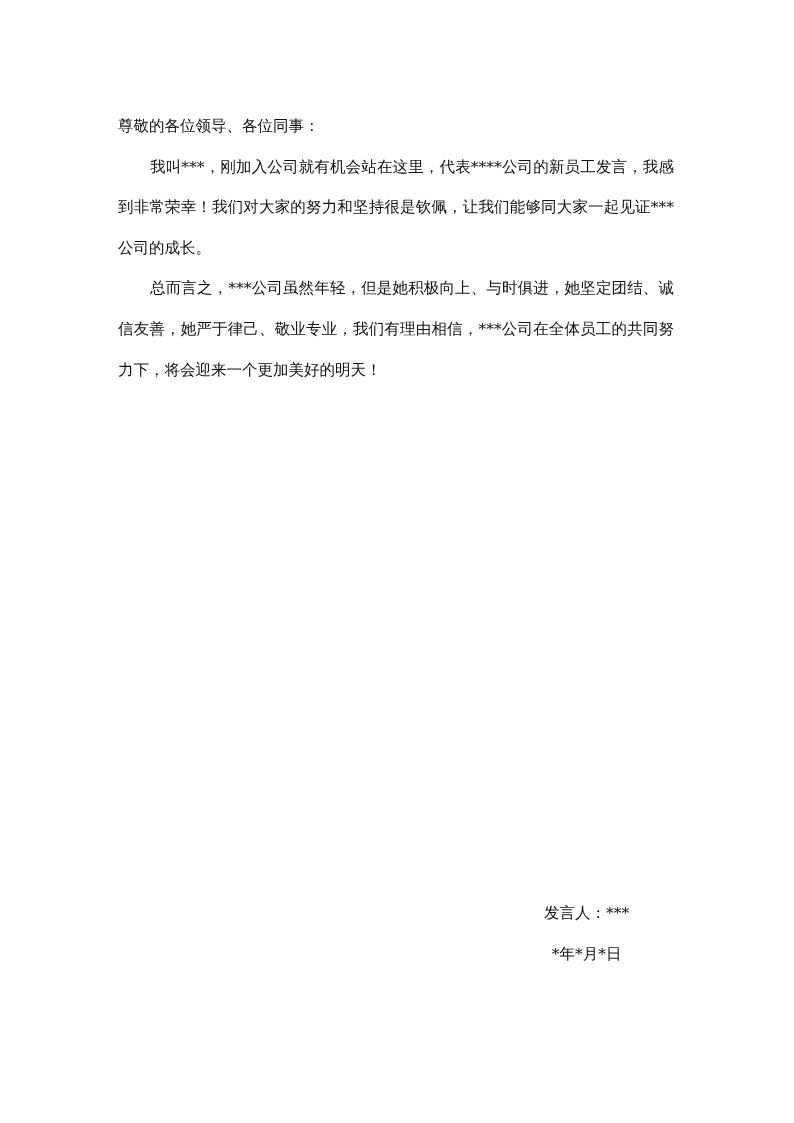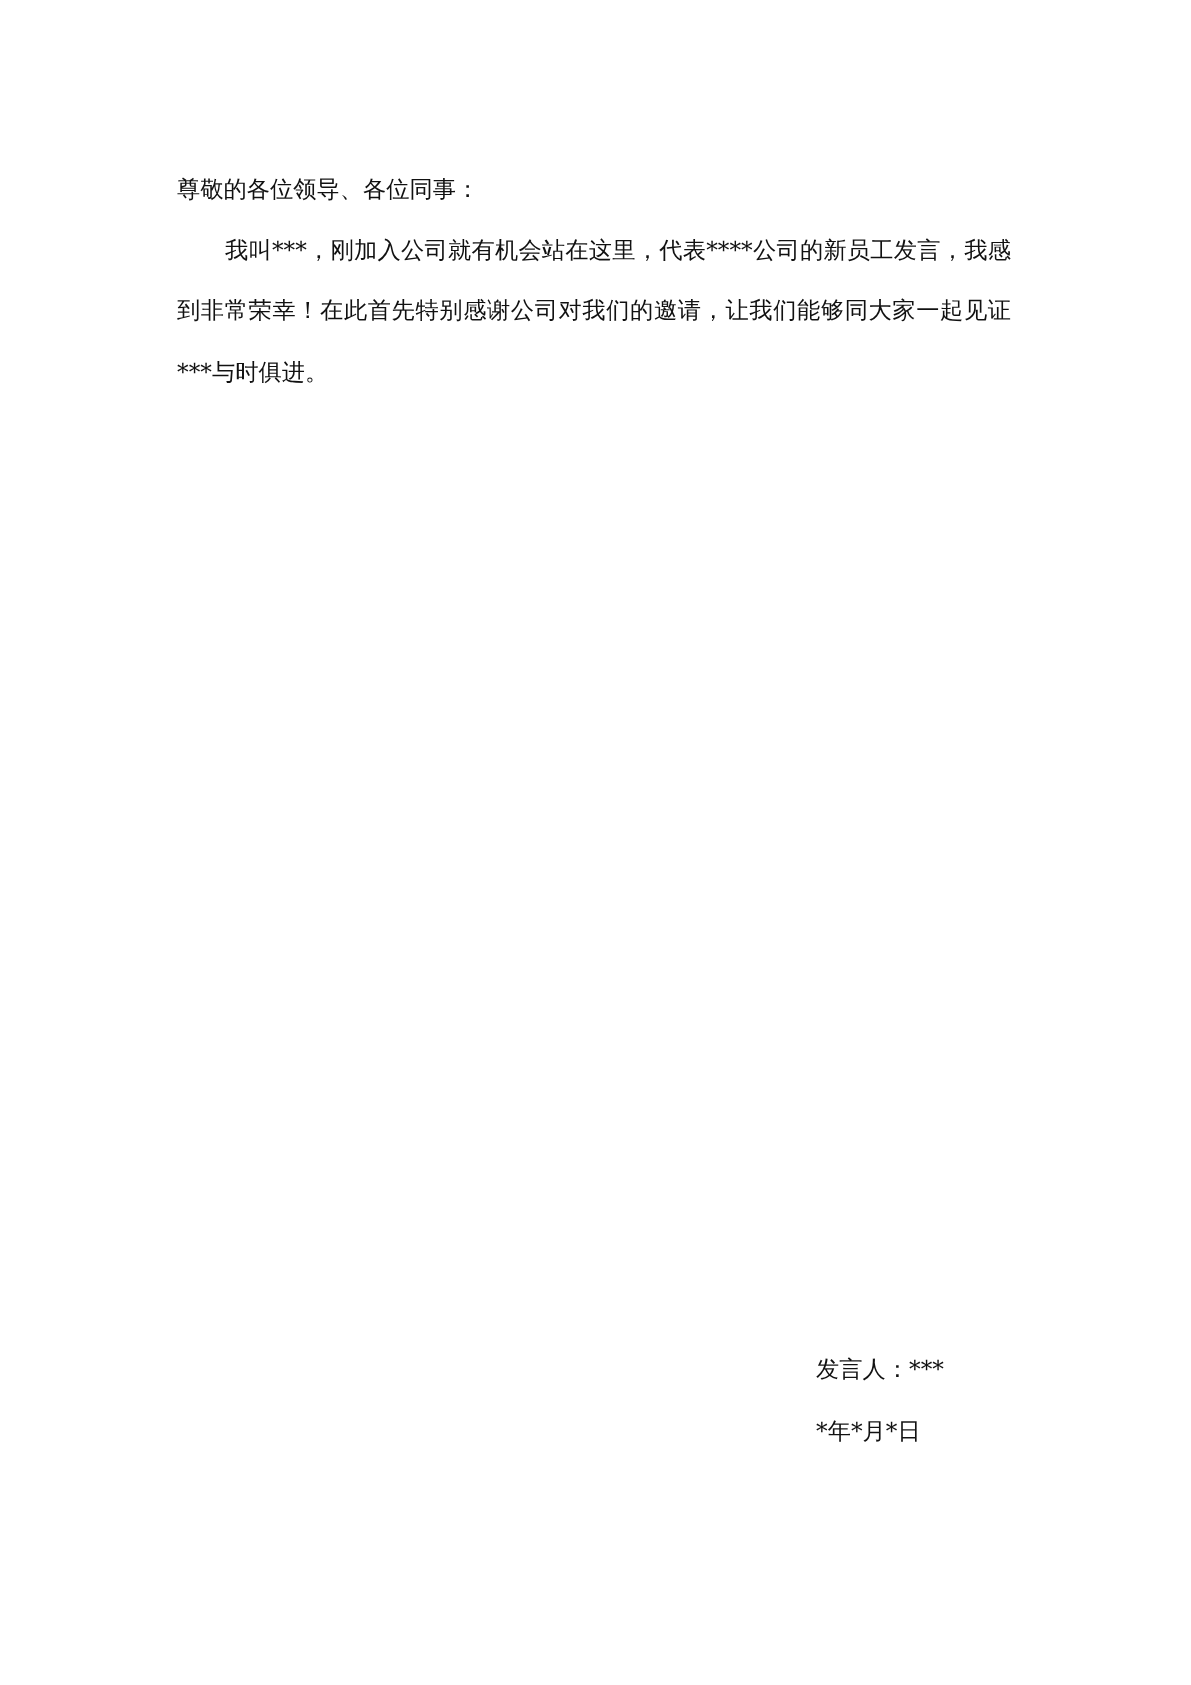--- a/index.html
+++ b/index.html
@@ -12,29 +12,30 @@
     font-family: "DejaVu Serif", "Liberation Serif", serif;
     font-size: 15.5px; color: #111;
     line-height: 40.6px;
     text-align: justify;
   }
   .content p { margin: 0; }
   .indent { text-indent: 32px; }
   .signature {
     position: absolute; left: 544px; top: 893px;
     font-family: "DejaVu Serif", "Liberation Serif", serif;
-    font-size: 15.5px; color: #111; line-height: 40.6px;
+    font-size: 15.5px; color: #111; line-height: 40.6px; text-align: center;
   }
   .signature p { margin: 0; }
 </style>
 </head>
 <body>
 
 <div class="page">
   <div class="content">
     <p>尊敬的各位领导、各位同事：</p>
-    <p class="indent">我叫***，刚加入公司就有机会站在这里，代表****公司的新员工发言，我感到非常荣幸！在此首先特别感谢公司对我们的邀请，让我们能够同大家一起见证***与时俱进。</p>
+    <p class="indent">我叫***，刚加入公司就有机会站在这里，代表****公司的新员工发言，我感到非常荣幸！我们对大家的努力和坚持很是钦佩，让我们能够同大家一起见证***公司的成长。</p>
+    <p class="indent">总而言之，***公司虽然年轻，但是她积极向上、与时俱进，她坚定团结、诚信友善，她严于律己、敬业专业，我们有理由相信，***公司在全体员工的共同努力下，将会迎来一个更加美好的明天！</p>
   </div>
   <div class="signature">
     <p>发言人：***</p>
     <p>*年*月*日</p>
   </div>
 </div>
 
 </body></html>

